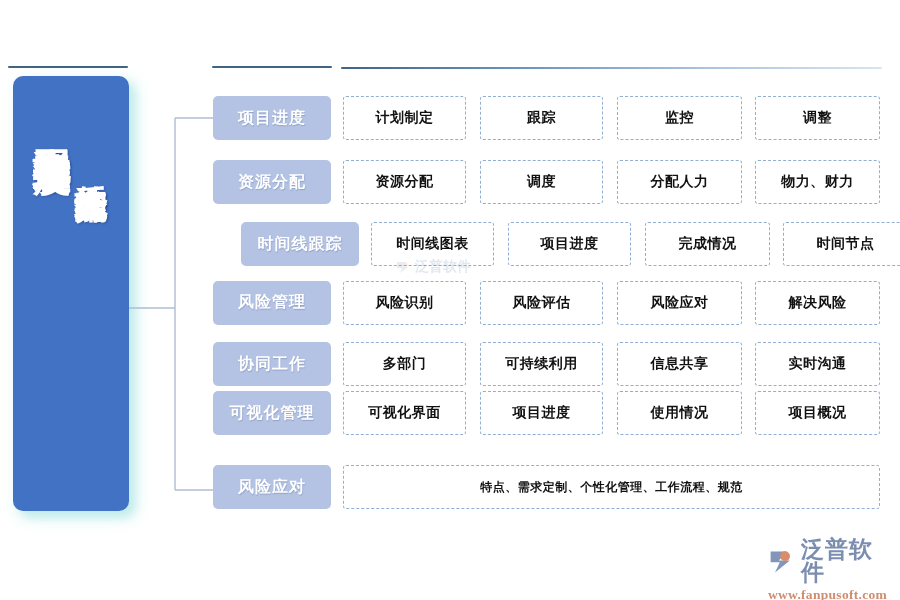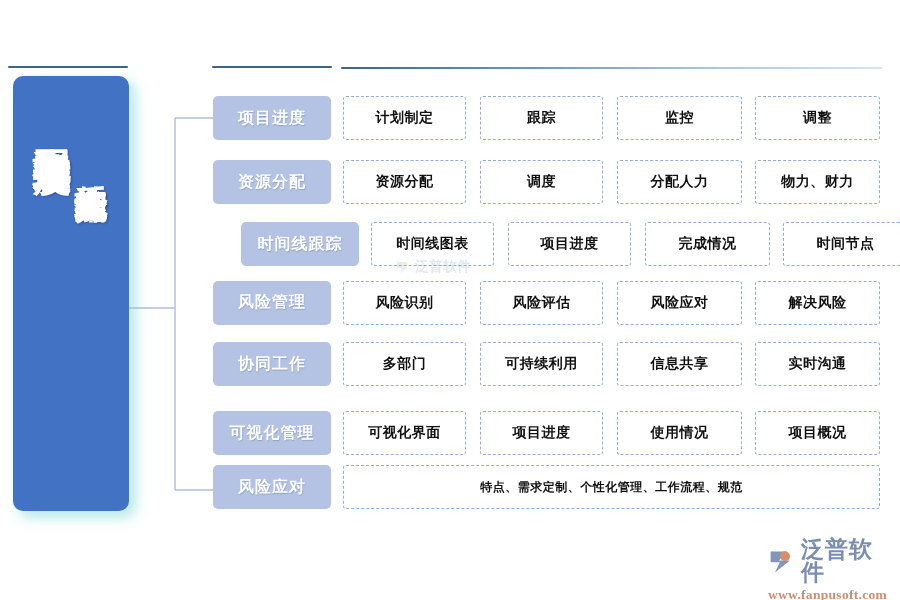--- a/index.html
+++ b/index.html
@@ -262,21 +262,21 @@
         <div class="cell c2">风险应对</div>
         <div class="cell c3">解决风险</div>
       </div>
       <div class="row" style="top: 342px;">
         <div class="cat-box">协同工作</div>
         <div class="cell c0">多部门</div>
         <div class="cell c1">可持续利用</div>
         <div class="cell c2">信息共享</div>
         <div class="cell c3">实时沟通</div>
       </div>
-      <div class="row" style="top: 411px;">
+      <div class="row" style="top: 391px;">
         <div class="cat-box">可视化管理</div>
         <div class="cell c0">可视化界面</div>
         <div class="cell c1">项目进度</div>
         <div class="cell c2">使用情况</div>
         <div class="cell c3">项目概况</div>
       </div>
       <div class="row" style="top: 465px;">
         <div class="cat-box">风险应对</div>
         <div class="cell cwide">特点、需求定制、个性化管理、工作流程、规范</div>
       </div>

